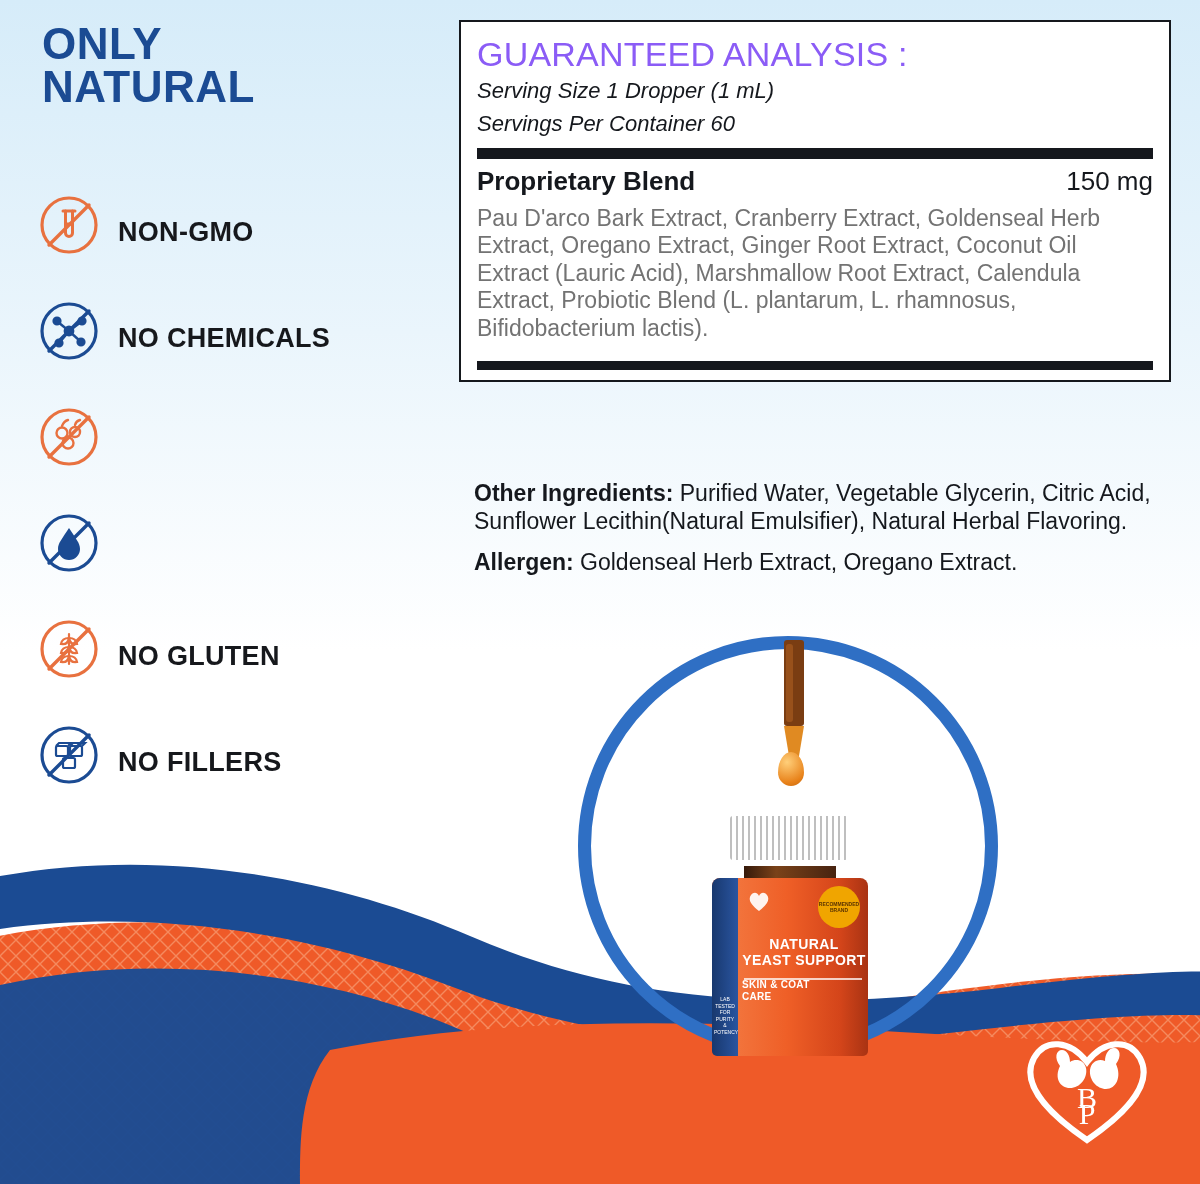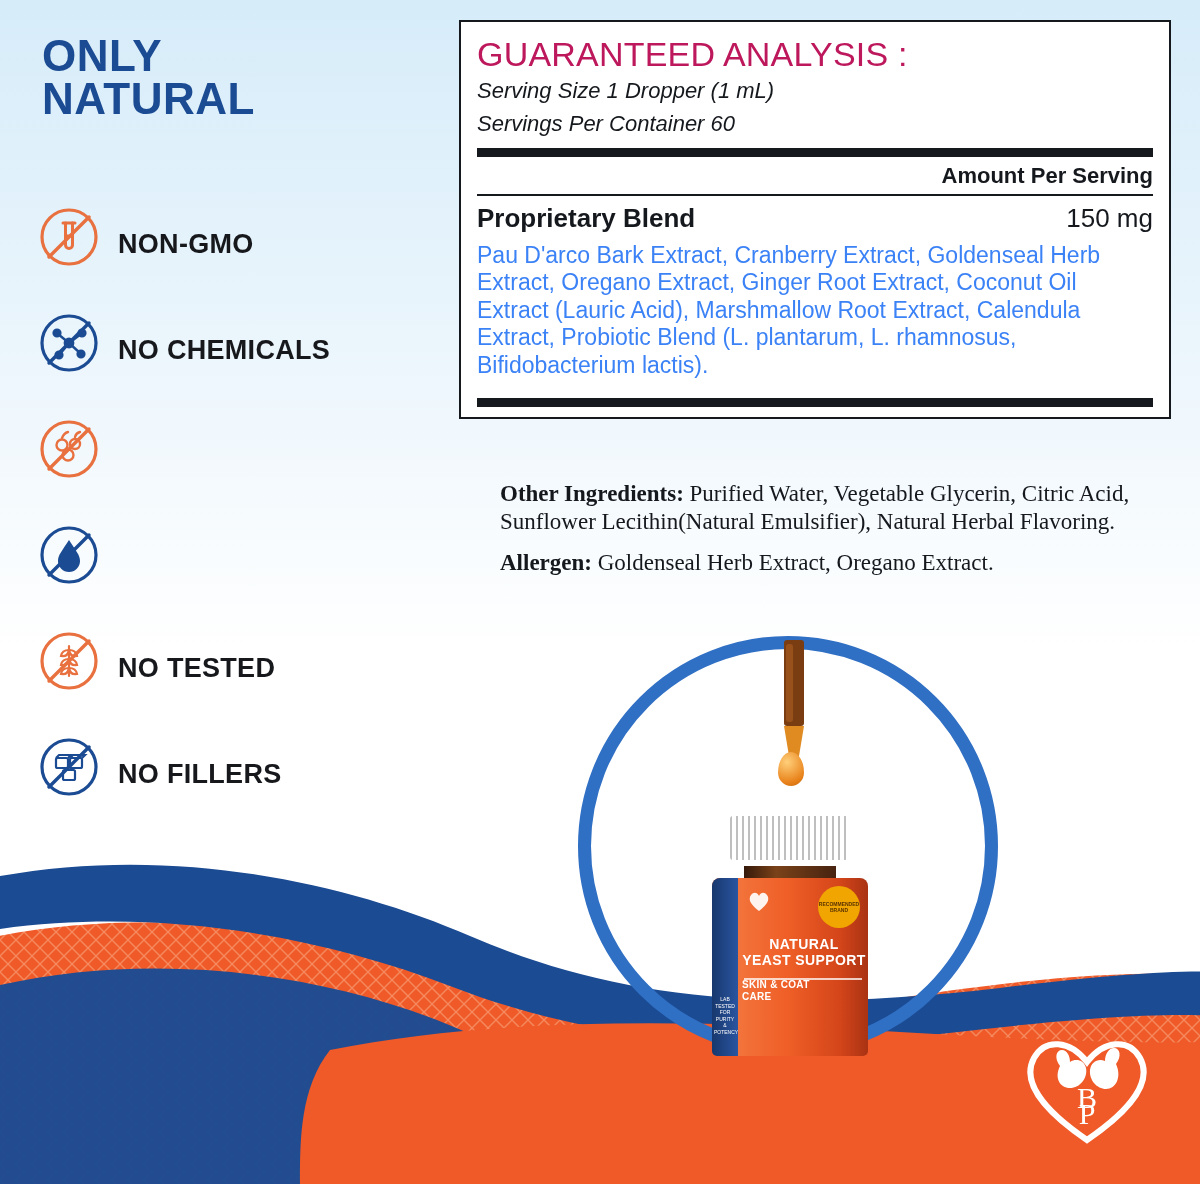--- a/index.html
+++ b/index.html
@@ -19,21 +19,21 @@
     position: absolute;
     inset: 0;
     background: linear-gradient(180deg, #d6ecf9 0%, #eaf5fc 28%, #ffffff 55%, #ffffff 100%);
     overflow: hidden;
   }
 
   
   .left-panel {
     position: absolute;
     left: 0;
-    top: 12px;
+    top: 0;
     width: 440px;
     height: 880px;
   }
   .only-natural {
     position: absolute;
     left: 42px;
     top: 22px;
     color: #1b4b93;
     font-weight: bold;
     font-size: 44px;
@@ -76,21 +76,21 @@
     left: 459px;
     top: 20px;
     width: 712px;
     border: 2px solid #15181d;
     background: #ffffff;
     box-sizing: border-box;
     padding: 14px 16px 10px 16px;
   }
   .facts-title {
     font-size: 34px;
-    color: #be185d;
+    color: #8b5cf6;
     letter-spacing: 0.2px;
     line-height: 1.1;
   }
   .facts-serving {
     font-size: 22px;
     color: #15181d;
     line-height: 1.28;
     margin-top: 4px;
     font-style: italic;
   }
@@ -121,31 +121,30 @@
     font-weight: bold;
     font-size: 26px;
     color: #15181d;
   }
   .blend-amount {
     font-size: 26px;
     color: #15181d;
   }
   .blend-ingredients {
     font-size: 23px;
-    color: #3b82f6;
+    color: #737373;
     line-height: 1.2;
     padding: 2px 0 8px 0;
   }
 
   .below-box {
     position: absolute;
-    left: 500px;
+    left: 474px;
     top: 480px;
     width: 680px;
-    font-family: Liberation Serif, serif;
   }
   .below-para {
     font-size: 23px;
     color: #15181d;
     line-height: 1.2;
     margin-bottom: 14px;
   }
   .below-para b { font-weight: bold; }
 
   
@@ -400,21 +399,21 @@
               <path d="M31 20 q-7 0 -8 6 q7 1 8 -6Z"></path>
               <path d="M31 20 q7 0 8 6 q-7 1 -8 -6Z"></path>
               <path d="M31 29 q-7 0 -8 6 q7 1 8 -6Z"></path>
               <path d="M31 29 q7 0 8 6 q-7 1 -8 -6Z"></path>
               <path d="M31 38 q-7 0 -8 6 q7 1 8 -6Z"></path>
               <path d="M31 38 q7 0 8 6 q-7 1 -8 -6Z"></path>
             </g>
             <line x1="11" y1="51" x2="51" y2="11" stroke="#e8713f" stroke-width="3.4" stroke-linecap="round"></line>
           </svg>
         </div>
-        <div class="feature-label">NO TESTED</div>
+        <div class="feature-label">NO GLUTEN</div>
       </div>
 
       <div class="feature-row">
         <div class="feature-icon">
           <svg width="62" height="62" viewBox="0 0 62 62">
             <circle cx="31" cy="31" r="27" fill="none" stroke="#1b4b93" stroke-width="3.2"></circle>
             <g fill="none" stroke="#1b4b93" stroke-width="2.2">
               <rect x="18" y="22" width="12" height="10" rx="1.5"></rect>
               <rect x="32" y="22" width="12" height="10" rx="1.5"></rect>
               <rect x="25" y="34" width="12" height="10" rx="1.5"></rect>
@@ -428,21 +427,20 @@
       </div>
 
     </div>
   </div>
 
   <div class="facts-box">
     <div class="facts-title">GUARANTEED ANALYSIS :</div>
     <div class="facts-serving">Serving Size 1 Dropper (1 mL)</div>
     <div class="facts-serving">Servings Per Container 60</div>
     <div class="rule-thick"></div>
-    <div class="amount-row">Amount Per Serving</div>
     <div class="rule-thin"></div>
     <div class="blend-row">
       <div class="blend-name">Proprietary Blend</div>
       <div class="blend-amount">150 mg</div>
     </div>
     <div class="blend-ingredients">Pau D'arco Bark Extract, Cranberry Extract, Goldenseal Herb Extract, Oregano Extract, Ginger Root Extract, Coconut Oil Extract (Lauric Acid), Marshmallow Root Extract, Calendula Extract, Probiotic Blend (L. plantarum, L. rhamnosus, Bifidobacterium lactis).</div>
     <div class="rule-thick"></div>
   </div>
 
   <div class="below-box">

